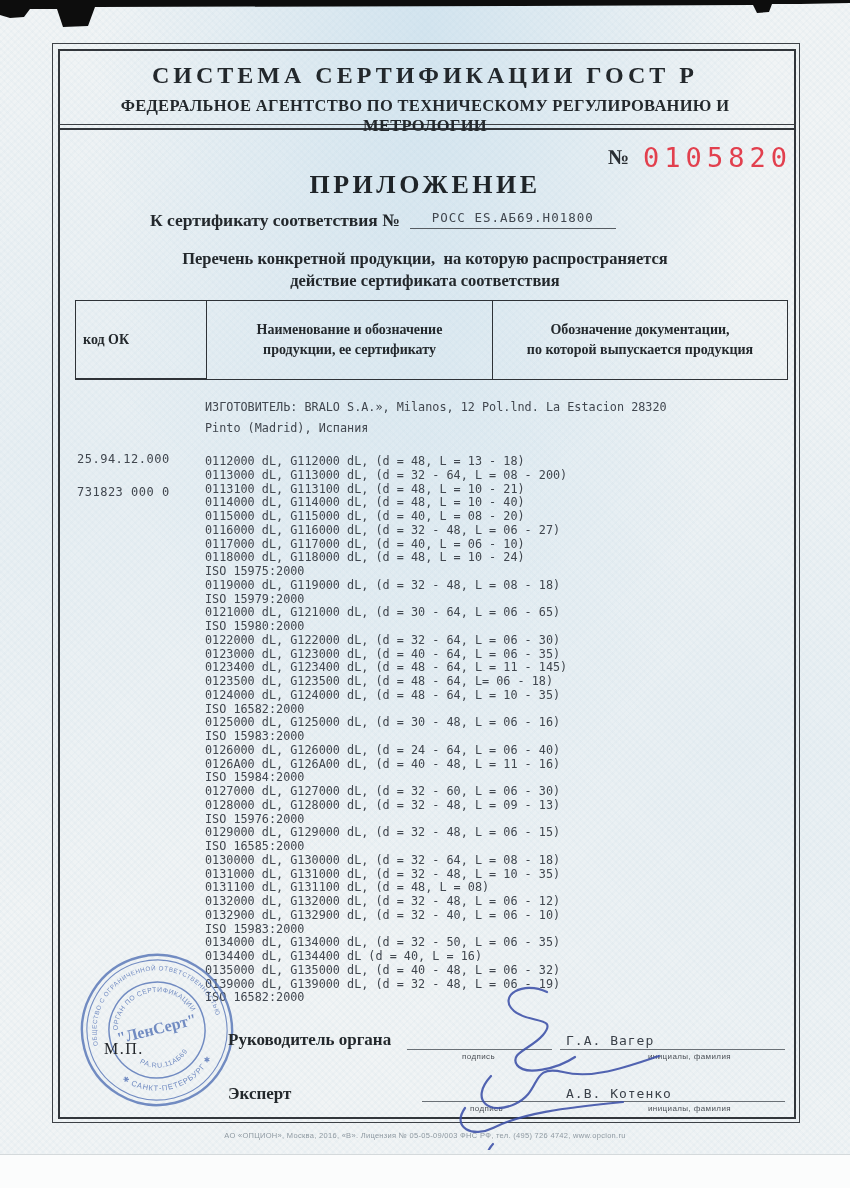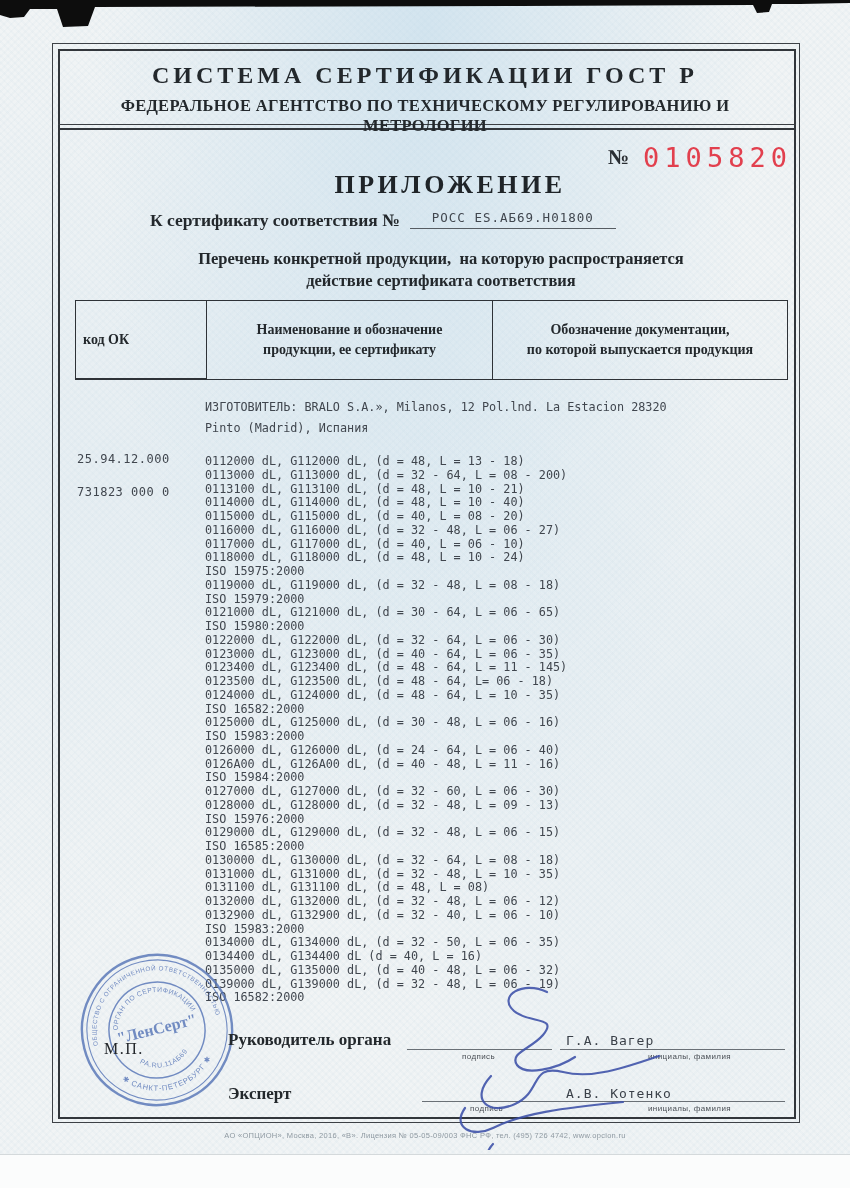--- a/index.html
+++ b/index.html
@@ -24,26 +24,26 @@
   .frame-inner{left:58px;top:49px;width:734px;height:1066px;border:2.2px solid #32363b;}
   .hdr-sep-a{left:58px;top:124px;width:738px;height:0;border-top:1.3px solid #3a3e43;}
   .hdr-sep-b{left:58px;top:128px;width:738px;height:0;border-top:2.2px solid #32363b;}
   
   .hdr1{left:60px;top:62px;width:730px;text-align:center;font-size:24px;font-weight:bold;letter-spacing:4px;color:#23282c;}
   .hdr2{left:60px;top:96px;width:730px;text-align:center;font-size:16.5px;font-weight:bold;letter-spacing:.3px;color:#23282c;}
   
   .num-row{left:608px;top:142px;display:flex;align-items:center;gap:14px;}
   .num-sign{font-size:21px;font-weight:bold;color:#2a2e33;}
   .num-value{font-family:"DejaVu Sans Mono",monospace;font-size:27px;letter-spacing:5px;color:#e2404e;}
-  .doc-title{left:60px;top:170px;width:730px;text-align:center;font-size:26px;font-weight:bold;letter-spacing:3.5px;color:#1f2428;margin-left:25px;}
+  .doc-title{left:60px;top:170px;width:730px;text-align:center;font-size:26px;font-weight:bold;letter-spacing:3.5px;color:#1f2428;}
   .cert-row{left:150px;top:210px;display:flex;align-items:flex-start;}
   .cert-label{font-size:17.5px;font-weight:bold;color:#23282c;}
   .cert-value{font-family:"DejaVu Sans Mono",monospace;font-size:12.5px;color:#3d434b;border-bottom:1.4px solid #565c62;padding:0 22px 3px 22px;margin-left:10px;letter-spacing:1px;}
-  .subtitle1{left:60px;top:249px;width:730px;text-align:center;font-size:16.5px;font-weight:bold;color:#23282c;white-space:pre-wrap;padding-left:16px;}
-  .subtitle2{left:76px;top:271px;width:730px;text-align:center;font-size:16.5px;font-weight:bold;color:#23282c;}
+  .subtitle1{left:60px;top:249px;width:730px;text-align:center;font-size:16.5px;font-weight:bold;color:#23282c;white-space:pre-wrap;}
+  .subtitle2{left:60px;top:271px;width:730px;text-align:center;font-size:16.5px;font-weight:bold;color:#23282c;}
   
   .tbl{left:75px;top:300px;width:711px;height:78px;border:1.5px solid #2e3237;display:flex;}
   .tbl-c1{width:130px;border-right:1.5px solid #2e3237;display:flex;flex-direction:column;}
   .tbl-c1 .cell{flex:1;display:flex;align-items:center;padding-left:7px;font-size:14px;font-weight:600;color:#23282c;}
   .tbl-c1 .cell.top{border-bottom:1.5px solid #2e3237;}
   .tbl-c2{width:285px;border-right:1.5px solid #2e3237;display:flex;align-items:center;justify-content:center;text-align:center;font-size:14px;font-weight:600;color:#23282c;white-space:pre-line;line-height:20px;}
   .tbl-c3{flex:1;display:flex;align-items:center;justify-content:center;text-align:center;font-size:14px;font-weight:600;color:#23282c;white-space:pre-line;line-height:20px;}
   
   .mono{font-family:"DejaVu Sans Mono",monospace;color:#40464e;}
   .code-ok{left:77px;top:452px;font-size:12px;letter-spacing:.5px;}

